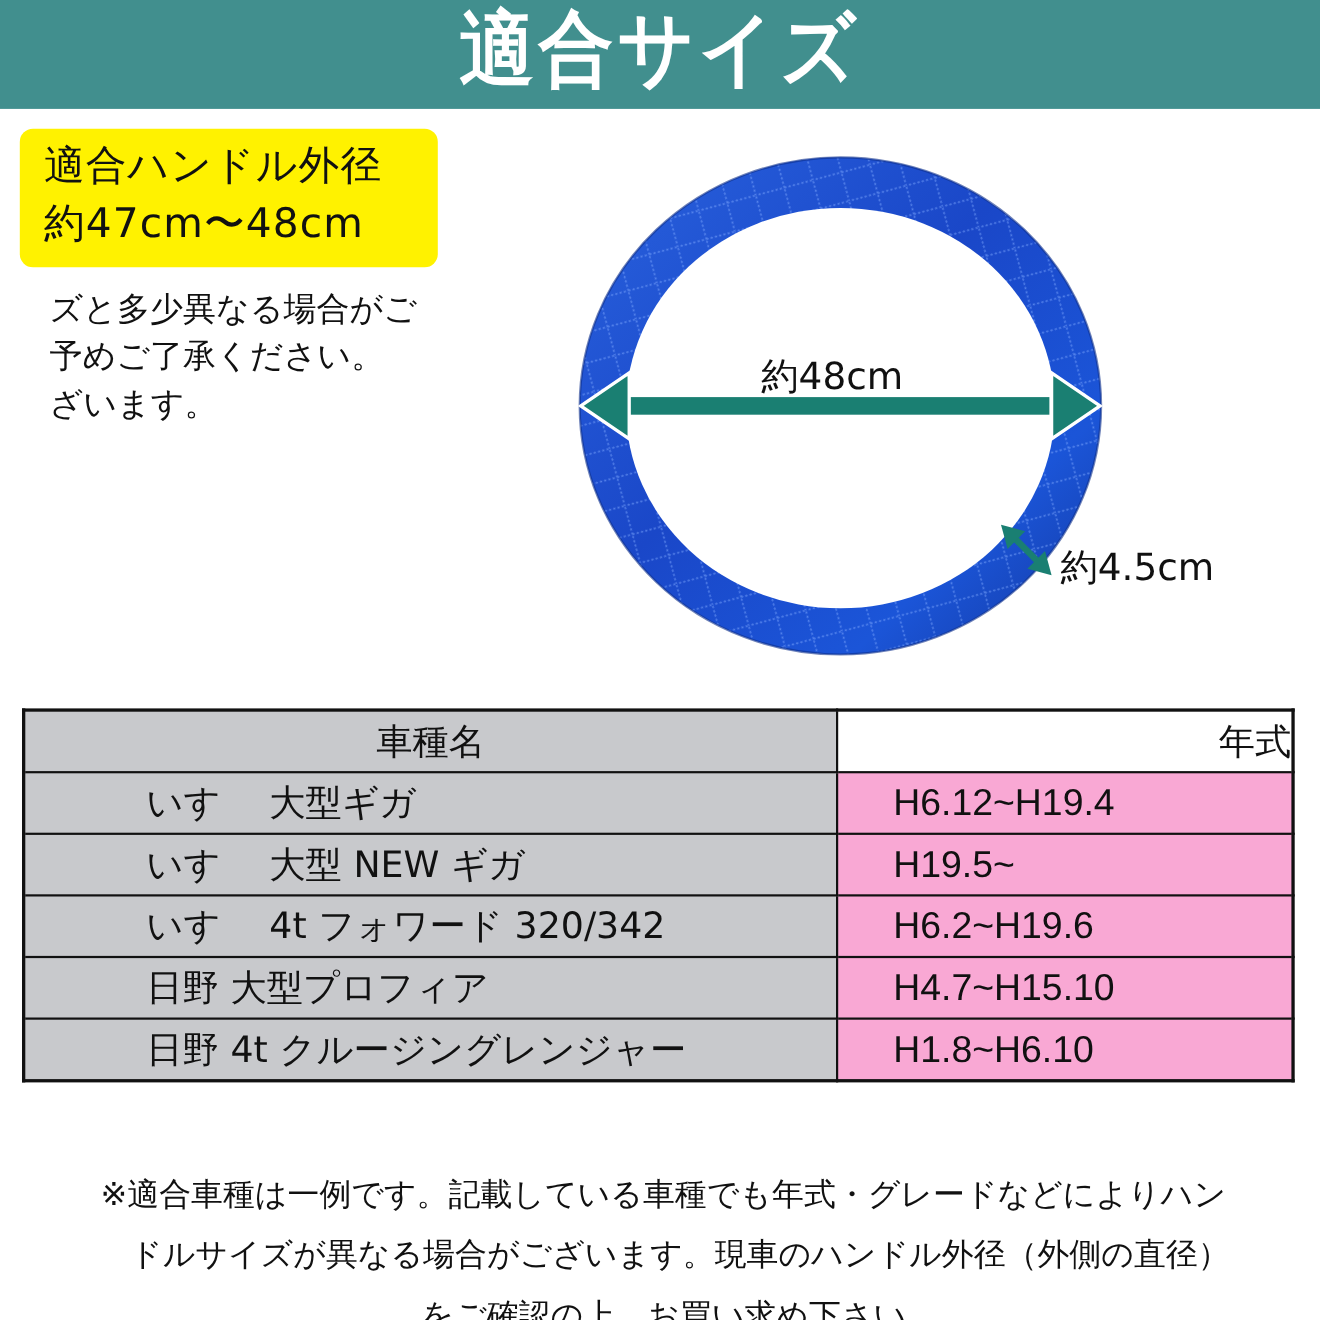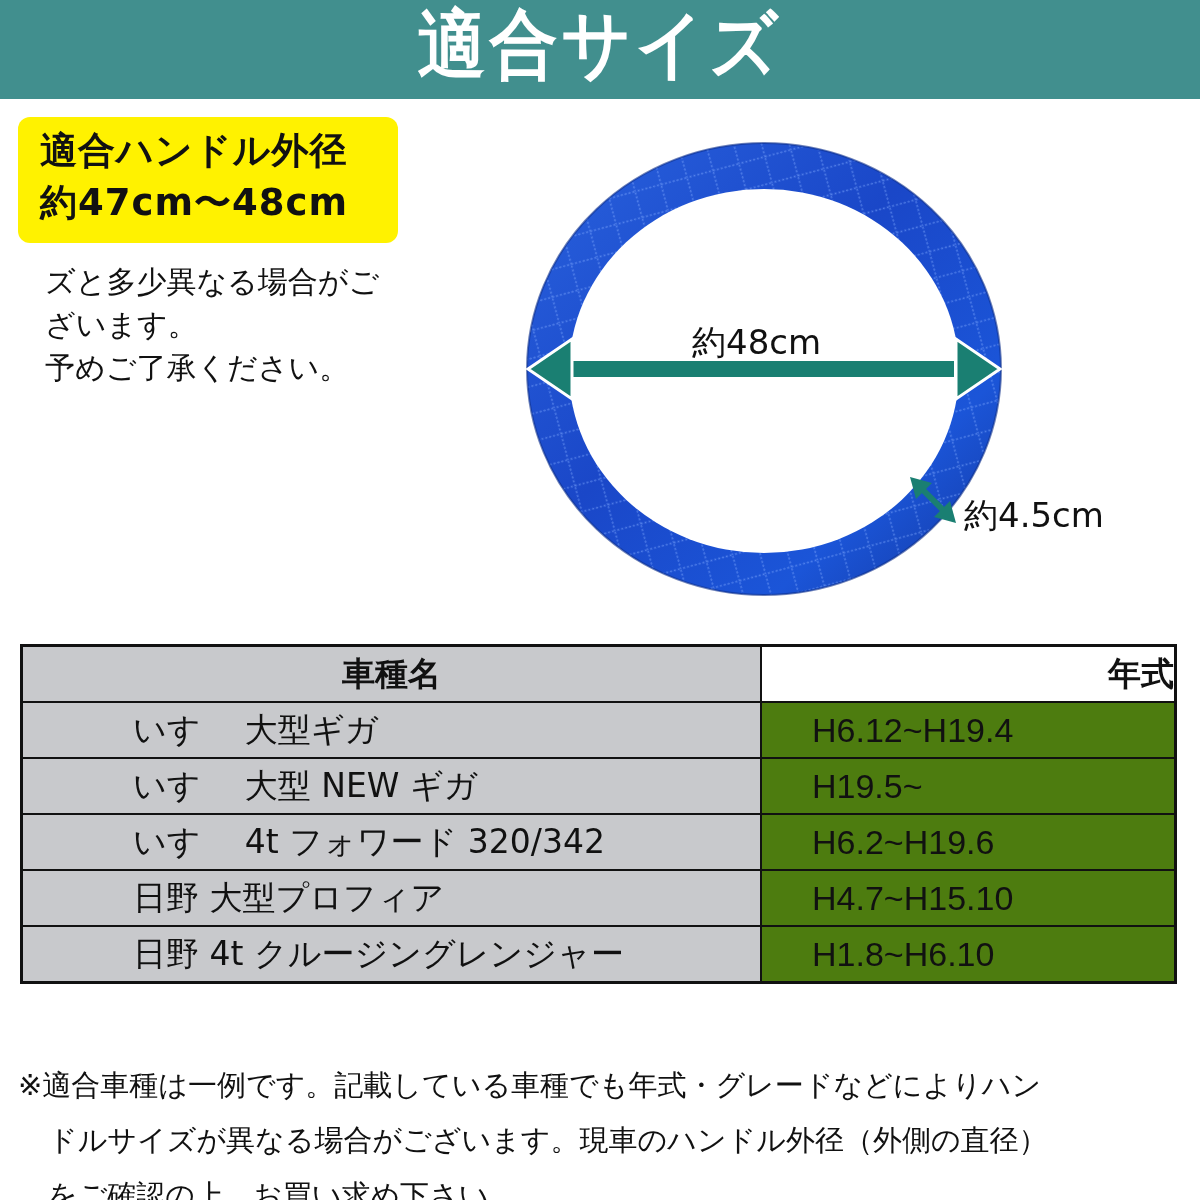--- a/index.html
+++ b/index.html
@@ -5,56 +5,56 @@
   html, body { margin:0; padding:0; background:#ffffff; }
   body { width:1200px; height:1200px; position:relative; overflow:hidden;
          font-family:"DejaVu Sans","Liberation Sans",sans-serif; color:#111; }
   .header { position:absolute; left:0; top:0; width:1200px; height:99px; background:#418f8e;
             display:flex; align-items:flex-start; justify-content:center; }
   .header-title { color:#fff; font-size:68px; font-weight:bold; letter-spacing:4px;
                   transform:scaleY(1.1); }
   .yellow-box { position:absolute; left:18px; top:117px; width:380px; height:126px;
                 background:#fff200; border-radius:12px; box-sizing:border-box;
                 padding:8px 0 0 22px; }
-  .yellow-line { font-size:37px; font-weight:bold; line-height:52px; letter-spacing:1px; white-space:nowrap; }
+  .yellow-line { font-size:37px; font-weight:normal; line-height:52px; letter-spacing:1px; white-space:nowrap; }
   .note { position:absolute; left:22px; top:260px; width:400px; font-size:30px; line-height:43px; }
   .note-line { white-space:nowrap; }
   .note-indent { padding-left:23px; }
   .ring-area { position:absolute; left:520px; top:125px; width:490px; height:480px; }
   .label-48 { position:absolute; left:692px; top:320px; font-size:34px; white-space:nowrap; }
   .label-45 { position:absolute; left:964px; top:493px; font-size:34px; white-space:nowrap; }
   table.fit { position:absolute; left:20px; top:644px; width:1157px; border-collapse:collapse;
               border:3px solid #111; }
   table.fit th, table.fit td { border:2px solid #111; height:54px; padding:0; font-size:33px; }
-  table.fit th { font-weight:bold; }
+  table.fit th { font-weight:normal; }
   table.fit th.col-name { background:#c8c9cc; width:737px; text-align:center; }
   table.fit th.col-year { background:#fff; text-align:right; }
   table.fit td.name { background:#c8c9cc; font-weight:normal; padding-left:110px; white-space:nowrap; }
-  table.fit td.year { background:#4d7c0f; padding-left:50px; font-size:34px; white-space:nowrap;
+  table.fit td.year { background:#f9a8d4; padding-left:50px; font-size:34px; white-space:nowrap;
                       font-family:"Liberation Sans",sans-serif;margin-left:35px; }
   .footer { position:absolute; left:18px; top:1058px; width:1170px; font-size:29px; line-height:55px; }
-  .footer-line { white-space:nowrap; }
+  .footer-line { white-space:nowrap;text-align:center; }
   .footer-indent { padding-left:30px; }
 </style>
 </head>
 <body>
 
 <div class="header">
   <span class="header-title">適合サイズ</span>
 </div>
 
 <div class="yellow-box">
   <div class="yellow-line">適合ハンドル外径</div>
   <div class="yellow-line">約47cm〜48cm</div>
 </div>
 
 <div class="note">
   <div class="note-line note-indent">ズと多少異なる場合がご</div>
+  <div class="note-line note-indent">予めご了承ください。</div>
   <div class="note-line note-indent">ざいます。</div>
-  <div class="note-line note-indent">予めご了承ください。</div>
 </div>
 
 <div class="ring-area">
   <svg width="490" height="480" viewBox="0 0 490 480">
     <defs>
       <linearGradient id="ringGrad" x1="0" y1="0" x2="1" y2="1">
         <stop offset="0" stop-color="#2a64e0"></stop>
         <stop offset="0.45" stop-color="#1a47c8"></stop>
         <stop offset="0.75" stop-color="#1b55d8"></stop>
         <stop offset="1" stop-color="#12349a"></stop>

